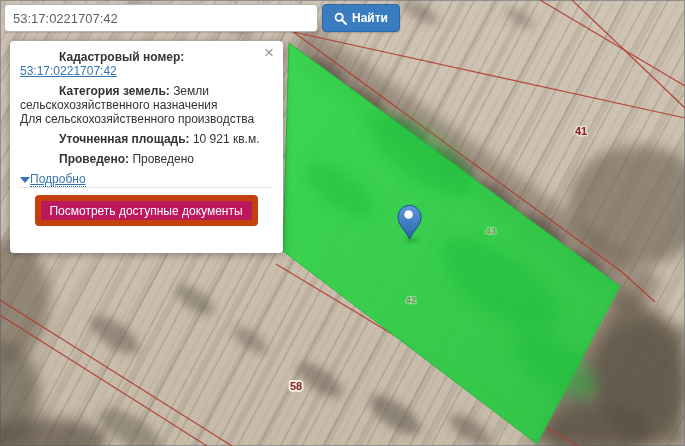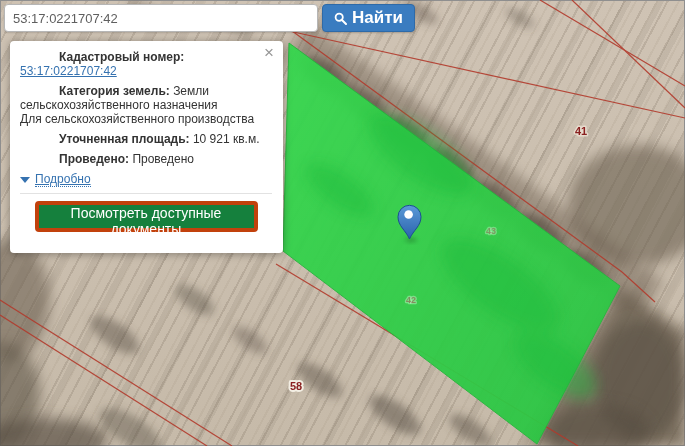--- a/index.html
+++ b/index.html
@@ -23,52 +23,52 @@
   .search-input{
     position:absolute; left:4px; top:4px; width:314px; height:28px;
     border:1px solid #b6b6b6; border-radius:4px; background:#fff;
     font-family:"Liberation Sans",sans-serif; font-size:13px; color:#5f5f5f;
     padding:0 8px; outline:none;
     box-shadow:0 1px 2px rgba(0,0,0,0.15);
   }
   .find-btn{
     position:absolute; left:322px; top:4px; height:28px; padding:0 11px;
     background:#3a7cc0; border:1px solid #2e6aa8; border-radius:4px;
-    color:#fff; font-family:"Liberation Sans",sans-serif; font-size:17px; font-weight:bold;
+    color:#fff; font-family:"Liberation Sans",sans-serif; font-size:12px; font-weight:bold;
     display:flex; align-items:center; gap:5px; cursor:pointer;
     box-shadow:0 1px 2px rgba(0,0,0,0.2);
   }
 
   
   .popup{
     position:absolute; left:10px; top:41px; width:273px; height:212px;
     background:#fff; border-radius:4px; z-index:20;
     box-shadow:0 1px 8px rgba(0,0,0,0.35);
     padding:9px 11px 10px 10px; overflow:hidden;
     font-size:12px; line-height:14px; color:#333;
   }
   .popup .row{ margin-bottom:6px; }
   .popup b{ color:#333;margin-left:39px; }
   .popup a{ color:#3572b0; text-decoration:underline; cursor:pointer; }
   .close-x{
     position:absolute; right:9px; top:3px; font-size:17px; line-height:17px;
     color:#979797; cursor:pointer; font-weight:400;
   }
-  .details-row{ margin-bottom:6px; display:flex; align-items:center; gap:5px; }
+  .details-row{ display:flex; align-items:center; }
   .tri-down{
     width:0; height:0; display:inline-block;
     border-left:5px solid transparent; border-right:5px solid transparent;
     border-top:6px solid #3572b0;
   }
   .details-link{ color:#3572b0; text-decoration:none; border-bottom:1px dotted #3572b0; cursor:pointer; }
   .popup hr{ border:none; border-top:1px solid #e2e2e2; margin:0 0 7px 0; }
   .docs-btn{
     display:block; margin:0 auto; width:223px; height:31px;
-    background:#15803d; border:4px solid #c2410c; border-radius:4px;
-    color:#fff; font-family:"Liberation Sans",sans-serif; font-size:14px; cursor:pointer;
+    background:#be185d; border:6px solid #c2410c; border-radius:4px;
+    color:#fff; font-family:"Liberation Sans",sans-serif; font-size:12px; cursor:pointer;
   }
 
   .map-label{ font-family:"Liberation Sans",sans-serif; font-weight:bold; }
 </style>
 </head>
 <body>
 
 <div class="stage">
 
   <svg class="map-layer" width="685" height="446" viewBox="0 0 685 446">

